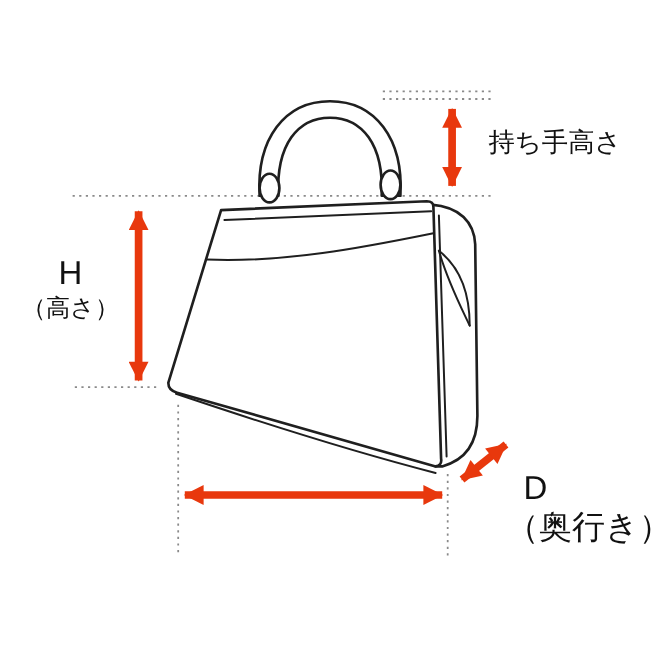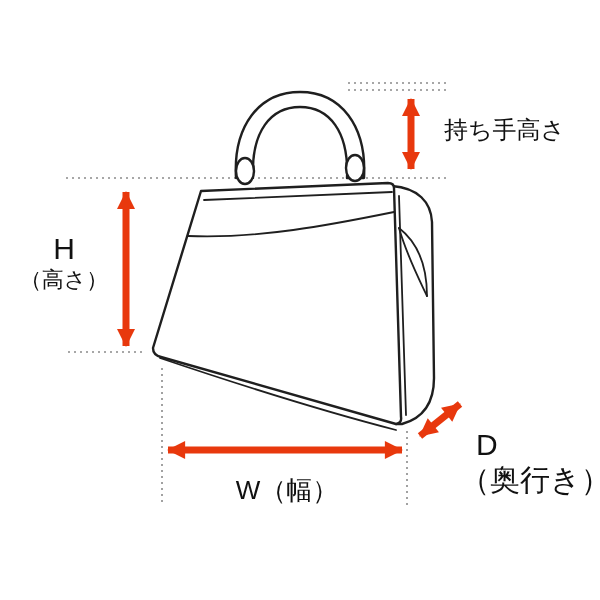--- a/index.html
+++ b/index.html
@@ -107,20 +107,19 @@
     </g>
   </svg>
 
   <div class="label" id="handle-height-label">持ち手高さ</div>
 
   <div class="label" id="h-label">
     <span class="big">H</span>
     <span class="small">（高さ）</span>
   </div>
 
-  <div class="label" id="w-label">W（幅）</div>
 
   <div class="label" id="d-label">
     <span class="big">D</span>
     <span class="small">（奥行き）</span>
   </div>
 
 </div>
 
 </body></html>

